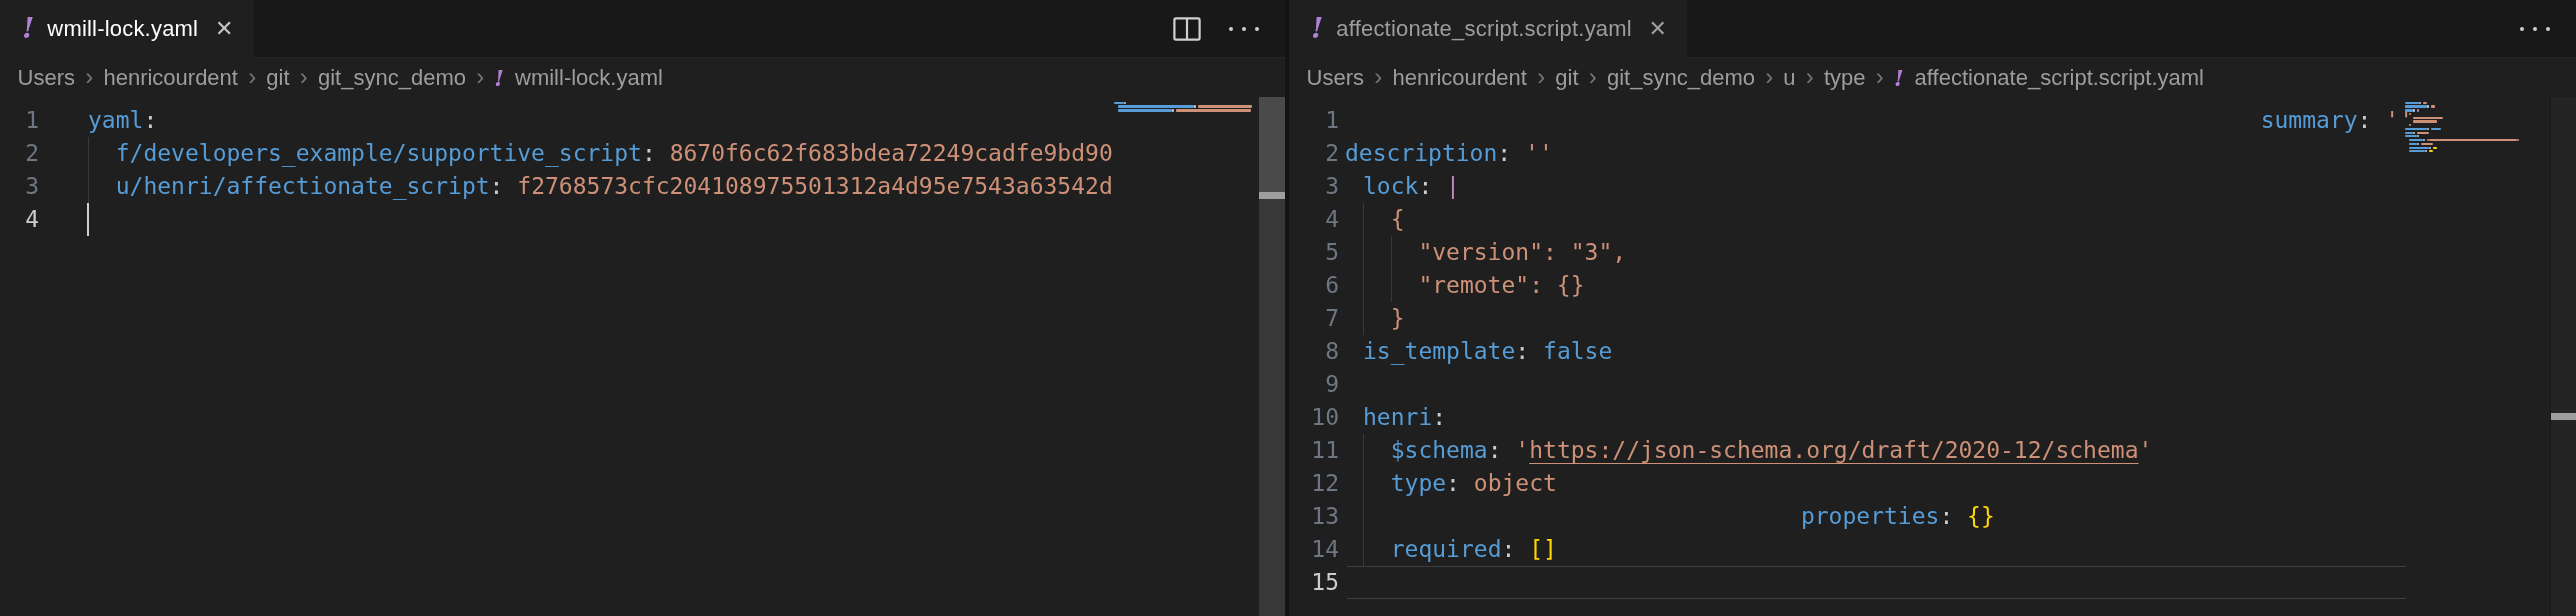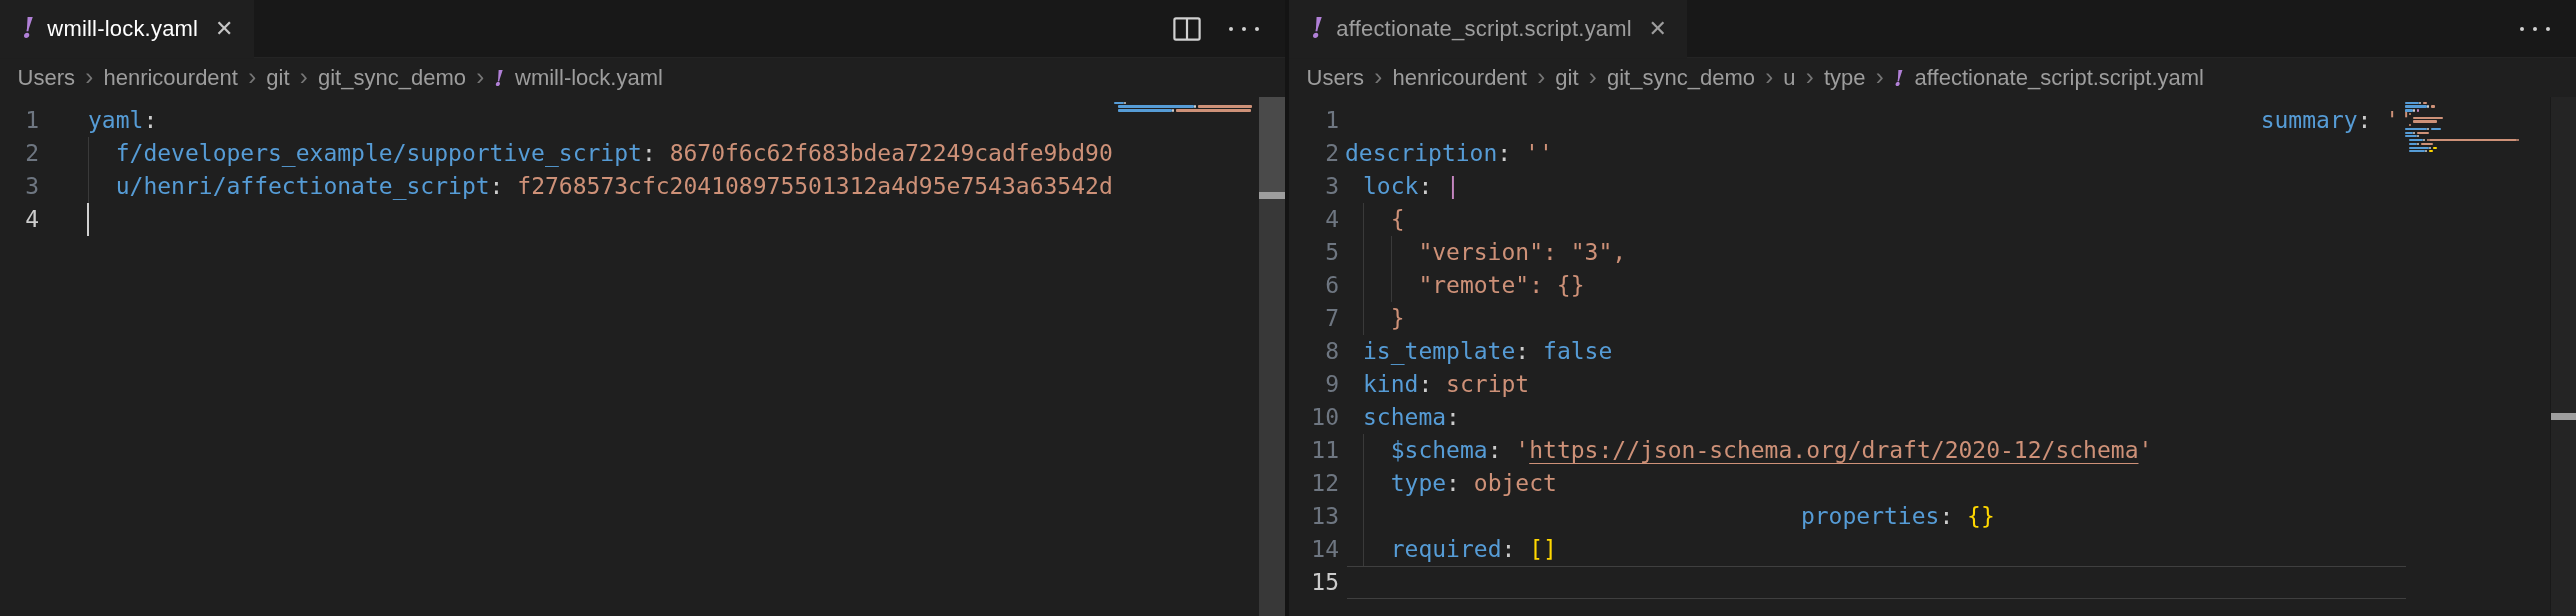--- a/index.html
+++ b/index.html
@@ -188,23 +188,22 @@
         <div class="crow" style="left: 74px; top: 106px; width: 1042px;"><span class="ss">  {</span></div>
         <div class="lnum" style="left: -24px; top: 139px;">5</div>
         <div class="crow" style="left: 74px; top: 139px; width: 1042px;"><span class="ss">    "version": "3",</span></div>
         <div class="lnum" style="left: -24px; top: 172px;">6</div>
         <div class="crow" style="left: 74px; top: 172px; width: 1042px;"><span class="ss">    "remote": {}</span></div>
         <div class="lnum" style="left: -24px; top: 205px;">7</div>
         <div class="crow" style="left: 74px; top: 205px; width: 1042px;"><span class="ss">  }</span></div>
         <div class="lnum" style="left: -24px; top: 238px;">8</div>
         <div class="crow" style="left: 74px; top: 238px; width: 1042px;"><span class="sk">is_template</span><span class="sp">:</span><span class="st"> </span><span class="skw">false</span></div>
         <div class="lnum" style="left: -24px; top: 271px;">9</div>
-        <div class="crow" style="left: 74px; top: 271px; width: 1042px;"><span class="sk">kind</span><span class="sp">:</span><span class="st"> </span><span class="ss">script</span></div>
         <div class="lnum" style="left: -24px; top: 304px;">10</div>
-        <div class="crow" style="left: 74px; top: 304px; width: 1042px;"><span class="sk">schema</span><span class="sp">:</span></div>
+        <div class="crow" style="left: 74px; top: 304px; width: 1042px;"><span class="sk">henri</span><span class="sp">:</span></div>
         <div class="lnum" style="left: -24px; top: 337px;">11</div>
         <div class="crow" style="left: 74px; top: 337px; width: 1042px;"><span class="st">  </span><span class="sk">$schema</span><span class="sp">:</span><span class="st"> </span><span class="ss">'</span><span class="su">https://json-schema.org/draft/2020-12/schema</span><span class="ss">'</span></div>
         <div class="lnum" style="left: -24px; top: 370px;">12</div>
         <div class="crow" style="left: 74px; top: 370px; width: 1042px;"><span class="st">  </span><span class="sk">type</span><span class="sp">:</span><span class="st"> </span><span class="ss">object</span></div>
         <div class="lnum" style="left: -24px; top: 403px;">13</div>
         <div class="crow" style="left: 74px; top: 403px; width: 1042px; text-align: center;"><span class="st">  </span><span class="sk">properties</span><span class="sp">:</span><span class="st"> </span><span class="sy">{}</span></div>
         <div class="lnum" style="left: -24px; top: 436px;">14</div>
         <div class="crow" style="left: 74px; top: 436px; width: 1042px;"><span class="st">  </span><span class="sk">required</span><span class="sp">:</span><span class="st"> </span><span class="sy">[]</span></div>
         <div class="lnum active" style="left: -24px; top: 469px;">15</div>
         <div class="crow" style="left: 74px; top: 469px; width: 1042px;"></div>

